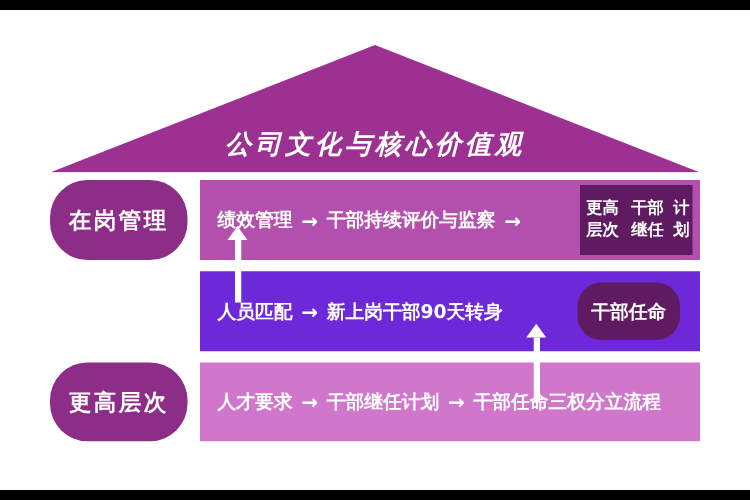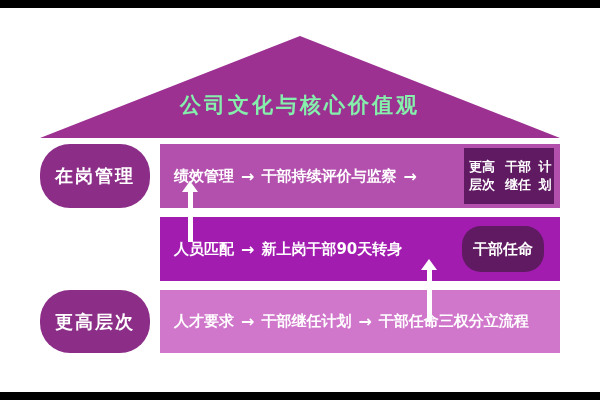--- a/index.html
+++ b/index.html
@@ -11,40 +11,40 @@
   .bar.top{top:0;}
   .bar.bottom{bottom:0;}
 
   .roof{
     position:absolute;left:40px;top:36px;width:520px;height:102px;
     background:#9c3192;
     clip-path:polygon(50% 0,100% 100%,0 100%);
     display:flex;align-items:flex-end;justify-content:center;
   }
   .roof-title{
-    color:#86efac;font-weight:bold;font-size:21px;letter-spacing:3px;
-    padding-bottom:19px;white-space:nowrap;
+    color:#ffffff;font-weight:bold;font-size:21px;letter-spacing:3px;
+    padding-bottom:9px;white-space:nowrap;font-style:italic;
   }
 
   .r1{top:144px;height:64px;}
   .r2{top:217px;height:64px;}
   .r3{top:290px;height:63px;}
 
   .row-label{
     position:absolute;left:40px;width:110px;background:#8c2d88;
     color:#ffffff;font-weight:bold;font-size:18px;letter-spacing:2px;
     display:flex;align-items:center;justify-content:center;white-space:nowrap;border-radius:30px;
   }
   .row-body{
     position:absolute;left:160px;width:400px;box-sizing:border-box;
     color:#ffffff;font-weight:bold;display:flex;align-items:center;
     padding-left:14px;
   }
   .body1{background:#b350ae;}
-  .body2{background:#a21caf;}
+  .body2{background:#6d28d9;}
   .body3{background:#d077cb;}
 
   .flow{display:flex;gap:7px;white-space:nowrap;font-size:15px;}
   .flow .arr{font-size:16px;}
 
   .badge{
     position:absolute;background:#5f1a62;color:#ffffff;font-weight:bold;
     display:flex;flex-direction:row;align-items:center;justify-content:center;
     text-align:center;line-height:1.35;
   }

